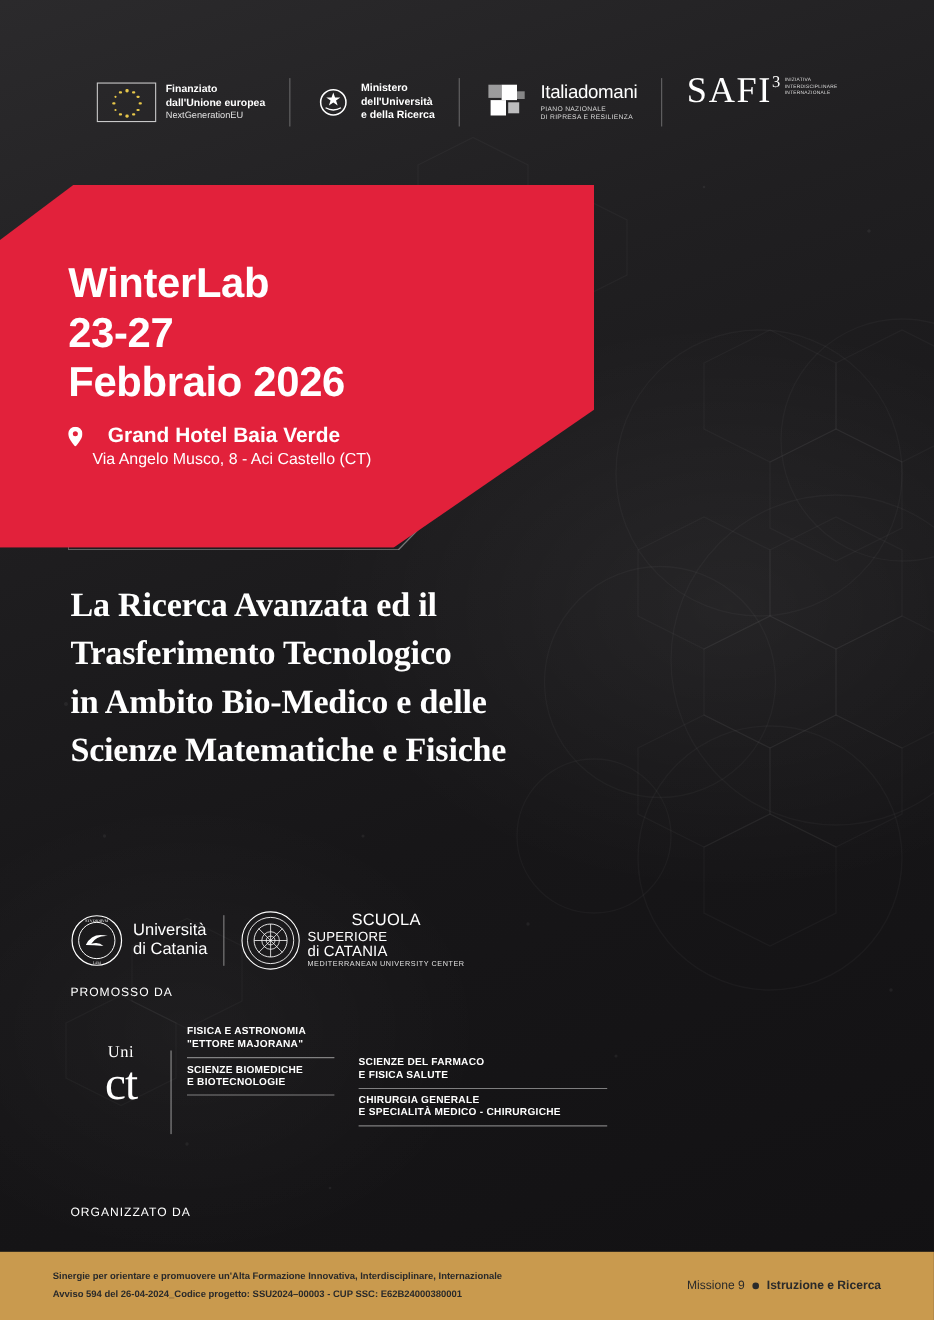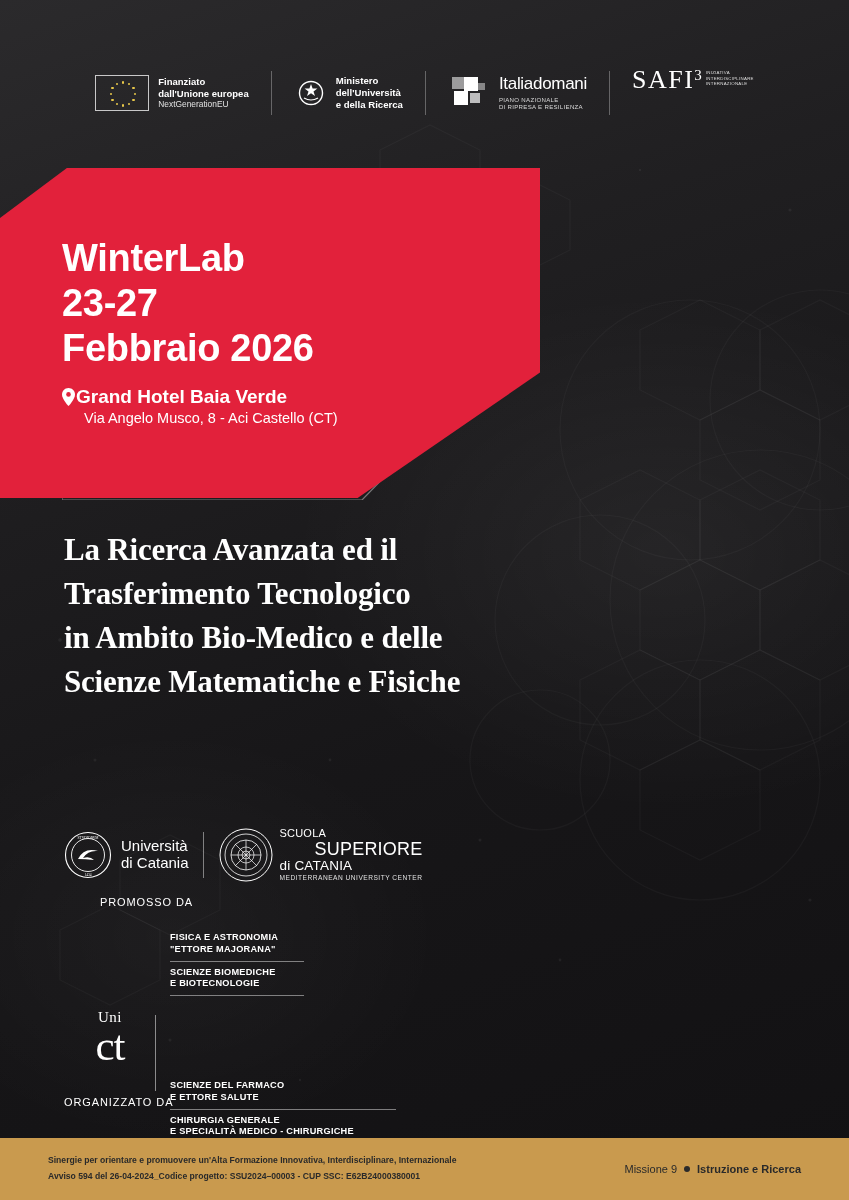--- a/index.html
+++ b/index.html
@@ -85,21 +85,21 @@
   .ital-mark { width: 44px; height: 40px; flex: none; }
   .ital-text { margin-left: 7px; line-height: 1.1; }
   .ital-text .t1 { font-size: 17px; color: #ffffff; letter-spacing: -0.3px; }
   .ital-text .t1 b { font-weight: normal; }
   .ital-text .t2 { font-size: 6.1px; color: #d8d8d8; letter-spacing: 0.3px; margin-top: 3px; }
   .ital-text .t3 { font-size: 6.1px; color: #d8d8d8; letter-spacing: 0.3px; }
 
   .safi { display: flex; align-items: flex-start; }
   .safi .word {
     font-family: "Liberation Serif", serif;
-    font-size: 26px; color: #fff; letter-spacing: 1.5px; line-height: 1;
+    font-size: 33px; color: #fff; letter-spacing: 1.5px; line-height: 1;
   }
   .safi .sup {
     font-family: "Liberation Serif", serif;
     font-size: 15px; color: #fff; line-height: 1; margin-top: 1px;
   }
   .safi .tiny { margin-left: 4px; margin-top: 3px; line-height: 1.25; }
   .safi .tiny div { font-size: 4.4px; color: #dedede; letter-spacing: 0.25px; }
 
   
   .red-shape {
@@ -130,21 +130,21 @@
   .banner-title {
     font-size: 38px;
     font-weight: bold;
     line-height: 1.18;
     letter-spacing: -0.3px;
   }
   .banner-venue {
     margin-top: 16px;
     display: flex;
     align-items: center;
-    gap: 1px;
+    gap: 23px;
   }
   .pin {
     width: 13px; height: 18px; flex: none;
   }
   .venue-name {
     font-size: 19px; font-weight: bold; color: #fff;
   }
   .venue-addr {
     margin-top: 2px;
     margin-left: 22px;
@@ -175,34 +175,33 @@
     display: flex;
     align-items: center;
     height: 62px;
   }
   .unict-seal { width: 48px; height: 48px; flex: none; }
   .unict-text { margin-left: 9px; line-height: 1.12; }
   .unict-text div { font-size: 15px; color: #fff; }
   .uni-div { width: 1px; height: 46px; background: rgba(255,255,255,0.45); margin: 0 14px; }
   .ssc-seal { width: 56px; height: 56px; flex: none; }
   .ssc-text { margin-left: 6px; line-height: 1.05; }
-  .ssc-text .s1 { font-size: 11px; color: #fff; letter-spacing: 0.2px; }
-  .ssc-text .s2 { font-size: 18px; color: #fff; letter-spacing: 0.2px; text-align: right; }
+  .ssc-text .s1 { font-size: 15px; color: #fff; letter-spacing: 0.2px; text-align: center; }
+  .ssc-text .s2 { font-size: 12px; color: #fff; letter-spacing: 0.2px; }
   .ssc-text .s3 { font-size: 13.5px; color: #fff; letter-spacing: 0.2px; }
   .ssc-text .s4 { font-size: 6.6px; color: #e0e0e0; letter-spacing: 0.5px; margin-top: 2px; }
 
   
   .label-promosso {
     position: absolute;
     left: 64px;
     top: 896px;
     font-size: 11px;
     color: #ffffff;
     letter-spacing: 0.9px;
-    margin-left: 36px;
   }
   .dept-block {
     position: absolute;
     left: 64px;
     top: 932px;
     width: 720px;
     display: flex;
     align-items: center;
   }
   .unict-wordmark {
@@ -222,21 +221,21 @@
     font-size: 43px;
     line-height: 0.95;
     letter-spacing: -1px;
   }
   .wordmark-bar {
     position: absolute;
     right: 0; top: 6px;
     width: 1px; height: 76px;
     background: rgba(255,255,255,0.5);
   }
-  .dept-cols { display: flex; gap: 56px; padding-left: 14px; flex-direction: column; }
+  .dept-cols { display: flex; gap: 22px; padding-left: 14px; }
   .dept-col { display: flex; flex-direction: column; }
   .dept-item {
     border-bottom: 1px solid rgba(255,255,255,0.45);
     padding: 5px 0 5px 0;
     width: 100%;
   }
   .dept-col.c1 .dept-item { width: 134px; }
   .dept-col.c2 .dept-item { width: 226px; }
   .dept-item:first-child { padding-top: 0; }
   .dept-item span {
@@ -482,21 +481,21 @@
 "ETTORE MAJORANA"</span>
           </div>
         <div class="dept-item">
             <span style="white-space:pre-line">SCIENZE BIOMEDICHE
 E BIOTECNOLOGIE</span>
           </div>
       </div>
       <div class="dept-col c2" style="padding-top:28px">
         <div class="dept-item">
             <span style="white-space:pre-line">SCIENZE DEL FARMACO
-E ETTORE SALUTE</span>
+E FISICA SALUTE</span>
           </div>
         <div class="dept-item">
             <span style="white-space:pre-line">CHIRURGIA GENERALE
 E SPECIALITÀ MEDICO - CHIRURGICHE</span>
           </div>
       </div>
     </div>
   </div>
 
   <div class="label-organizzato">ORGANIZZATO DA</div>

